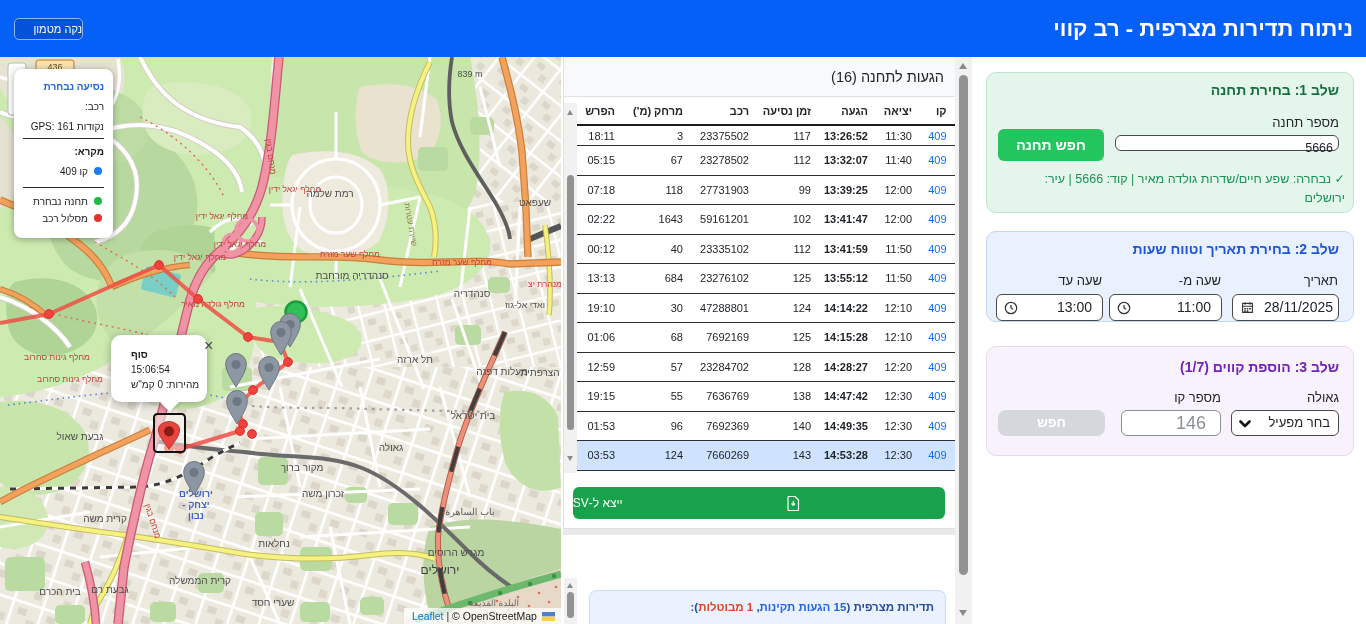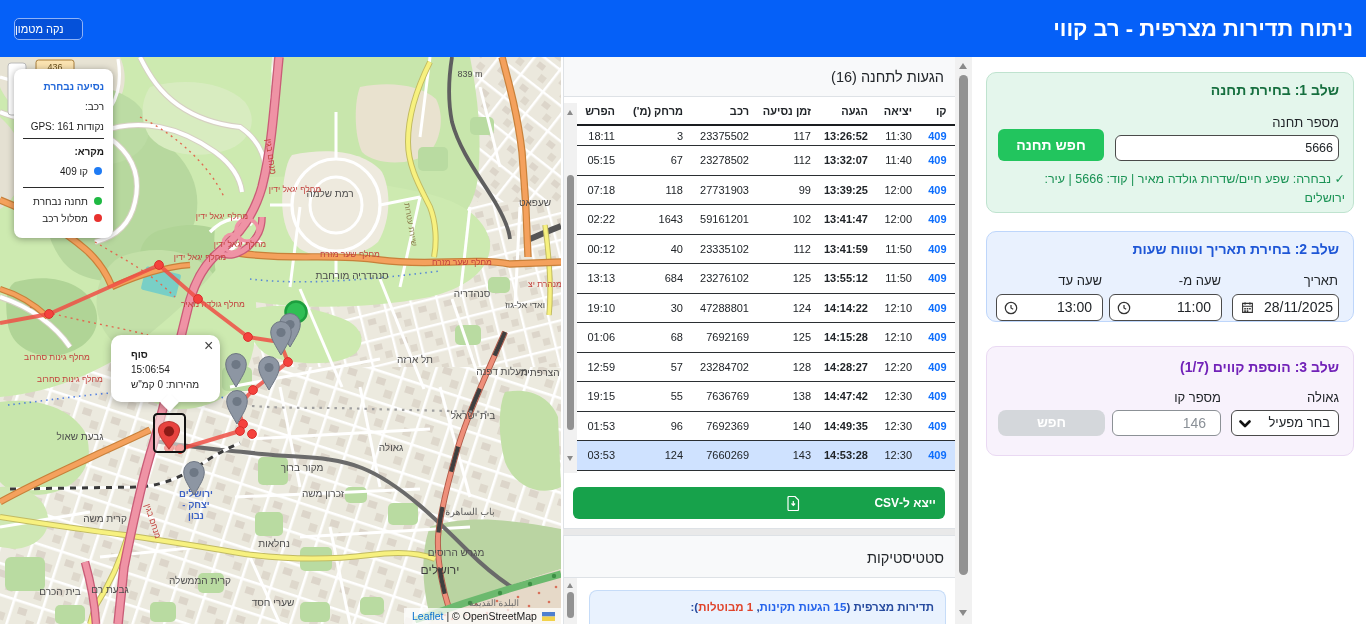--- a/index.html
+++ b/index.html
@@ -3,38 +3,38 @@
 <meta charset="utf-8">
 <style>
 *{margin:0;padding:0;box-sizing:border-box}
 html,body{width:1366px;height:624px;overflow:hidden;background:#fff;
 font-family:"Liberation Sans",sans-serif;}
 #app{position:relative;width:1366px;height:624px;direction:rtl}
 .abs{position:absolute}
 
 #hdr{position:absolute;left:0;top:0;width:1366px;height:57px;background:#0560f8}
 #hdr h1{position:absolute;right:13px;top:16px;font-size:22px;font-weight:bold;color:#fff}
-#clearbtn{position:absolute;left:14px;top:18px;width:69px;height:22px;background:#0551d9;border:1px solid #8fb3f8;border-radius:5px;color:#fff;font-size:11px;text-align:left;line-height:20px}
+#clearbtn{position:absolute;left:14px;top:18px;width:69px;height:22px;background:#0551d9;border:1px solid #8fb3f8;border-radius:5px;color:#fff;font-size:11px;text-align:right;line-height:20px}
 
 .card{position:absolute;background:#fff;border:1px solid #dee2e6}
 #card1{left:563px;top:57px;width:393px;height:472px;border-top:none}
 .cardhdr{background:#f8f9fa;border-bottom:1px solid #dee2e6;height:40px;line-height:41px;padding-right:11px;font-size:14.5px;color:#212529}
 table{border-collapse:collapse;table-layout:fixed;width:378px;font-size:11px;color:#212529}
 th{font-weight:bold;font-size:11px}
 th,td{text-align:right;padding:0;height:29.5px;overflow:hidden;white-space:nowrap}
 tr{border-bottom:1.5px solid #2b2f33}
 tr.hdr{border-bottom:2px solid #1a1d20}
 tr.r1 td{height:20.5px}
 tr.hdr th{height:28px}
 td.c0,th.c0{padding-right:8.5px}
-td.c0{color:#0d6efd;font-weight:bold}
+td.c0{color:#0d6efd;font-weight:normal}
 td.c2{font-weight:bold}
 td{color:#212529}
 tr.hl td{background:#cfe2ff}
-#csvbtn{position:absolute;left:573px;top:487px;width:372px;height:32px;background:#17a24b;border-radius:6px;color:#fff;font-weight:bold;font-size:12px;text-align:right;line-height:32px}
+#csvbtn{position:absolute;left:573px;top:487px;width:372px;height:32px;background:#17a24b;border-radius:6px;color:#fff;font-weight:normal;font-size:12px;text-align:left;line-height:32px}
 #card2{left:563px;top:535px;width:393px;height:89px;border-bottom:none}
 #statsbox{position:absolute;left:589px;top:590px;width:357px;height:34px;background:#e9f2fe;border:1px solid #c6dcf8;border-radius:8px 8px 0 0;border-bottom:none}
 #statsbox .t{position:absolute;right:11px;top:10px;font-size:11.5px;color:#274b9f;font-weight:bold}
 
 .sbtrack{position:absolute;background:#f1f1f1}
 .sbthumb{position:absolute;background:#929292;border-radius:6px}
 .arr{position:absolute;width:0;height:0}
 
 .panel{position:absolute;left:986px;width:368px;border-radius:10px}
 #p1{top:72px;height:141px;background:#e4f6ec;border:1px solid #bfe3cf}
@@ -315,21 +315,21 @@
         <circle cx="500" cy="536" r="2.2" fill="#3e8f45"></circle>
         <circle cx="530" cy="527" r="2.2" fill="#3e8f45"></circle>
         <circle cx="554" cy="519" r="2.2" fill="#3e8f45"></circle>
 <text x="470" y="458" font-size="9.5" fill="#5a5a5a" text-anchor="middle" font-family="Liberation Sans,sans-serif">باب الساهرة</text>
 <text x="494" y="549" font-size="9" fill="#6a6a6a" text-anchor="middle" font-family="Liberation Sans,sans-serif">البلدة القديمة</text>
 <rect x="404" y="551" width="157" height="16" fill="#ffffff" fill-opacity="0.75"></rect>
 <text x="412" y="563" font-size="10.5" font-family="Liberation Sans,sans-serif"><tspan fill="#0b72d0">Leaflet</tspan><tspan fill="#222"> | © </tspan><tspan fill="#222">OpenStreetMap</tspan></text>
 <rect x="542" y="555" width="13" height="4.5" fill="#4e7fd0"></rect>
         <rect x="542" y="559.5" width="13" height="4.5" fill="#f2d24b"></rect>
 </svg>
-<div id="popup" style="position:absolute;left:111px;top:278px;width:109px;height:67px;background:#fff;border-radius:10px;box-shadow:0 2px 9px rgba(0,0,0,0.3);direction:ltr;font-size:10px;color:#222">
+<div id="popup" style="position:absolute;left:111px;top:278px;width:96px;height:67px;background:#fff;border-radius:10px;box-shadow:0 2px 9px rgba(0,0,0,0.3);direction:ltr;font-size:10px;color:#222">
  <div style="position:absolute;left:20px;top:14px;font-weight:bold">סוף</div>
  <div style="position:absolute;left:20px;top:29px">15:06:54</div>
  <div style="position:absolute;left:20px;top:44px">מהירות: 0 קמ"ש</div>
  <div style="position:absolute;left:93px;top:2px;font-size:16px;color:#444">×</div>
 </div>
 <div style="position:absolute;left:163px;top:339px;width:13px;height:13px;background:#fff;transform:rotate(45deg);box-shadow:2px 2px 4px rgba(0,0,0,0.15)"></div>
 <div id="legend" style="position:absolute;left:14px;top:12px;width:99px;height:169px;background:#fff;border-radius:8px;box-shadow:0 1px 7px rgba(0,0,0,0.35);direction:rtl;font-size:10px;color:#1b1b1b">
  <div style="position:absolute;right:9px;top:12px;font-weight:bold;color:#2167d9;font-size:10px">נסיעה נבחרת</div>
  <div style="position:absolute;right:9px;top:32px">רכב:</div>
  <div style="position:absolute;right:9px;top:52px">נקודות GPS: 161</div>
@@ -475,23 +475,20 @@
  </tbody>
       </table>
 </div>
 <div id="csvbtn"><span style="position:relative;right:9px">ייצא ל-CSV</span>
  <svg width="13" height="15" viewBox="0 0 13 15" style="position:absolute;left:214px;top:9px">
         <path d="M2 0.5 H8 L11.5 4 V13.5 A1 1 0 0 1 10.5 14.5 H2 A1 1 0 0 1 1 13.5 V1.5 A1 1 0 0 1 2 0.5 Z" fill="none" stroke="#fff" stroke-width="1.2"></path>
         <path d="M6.3 5 v4 M4.5 7.5 L6.3 9.3 L8.1 7.5" stroke="#fff" stroke-width="1.2" fill="none"></path>
       </svg>
 </div>
 <div style="position:absolute;left:563px;top:529px;width:394px;height:6px;background:#e9e9e9"></div>
-<div id="card2" class="card">
- <div class="cardhdr" style="height:42px;line-height:44px">סטטיסטיקות</div>
-</div>
 <div id="statsbox">
       <div class="t">תדירות מצרפית (<span style="color:#2563eb">15 הגעות תקינות</span>, <span style="color:#e0442b">1 מבוטלות</span>):</div>
     </div>
 
 <div style="position:absolute;left:954.5px;top:102px;width:2px;height:372px;background:#2176f6"></div>
 
 <div class="sbtrack" style="left:955px;top:57px;width:17px;height:567px"></div>
 <div class="sbthumb" style="left:959px;top:75px;width:9px;height:500px"></div>
 <div class="arr" style="left:959px;top:63px;border-left:4.5px solid transparent;border-right:4.5px solid transparent;border-bottom:6px solid #8a8a8a"></div>
 <div class="arr" style="left:959px;top:610px;border-left:4.5px solid transparent;border-right:4.5px solid transparent;border-top:6px solid #8a8a8a"></div>
@@ -501,21 +498,21 @@
 <div class="arr" style="left:567px;top:110px;border-left:3.5px solid transparent;border-right:3.5px solid transparent;border-bottom:5px solid #8a8a8a"></div>
 <div class="arr" style="left:567px;top:456px;border-left:3.5px solid transparent;border-right:3.5px solid transparent;border-top:5px solid #8a8a8a"></div>
 
 <div class="sbtrack" style="left:564px;top:578px;width:13px;height:46px"></div>
 <div class="sbthumb" style="left:567px;top:592px;width:7px;height:26px"></div>
 <div class="arr" style="left:567px;top:583px;border-left:3.5px solid transparent;border-right:3.5px solid transparent;border-bottom:5px solid #8a8a8a"></div>
 
 <div id="p1" class="panel">
  <div class="ptitle" style="top:9px;color:#166f3f">שלב 1: בחירת תחנה</div>
  <div class="plabel" style="right:14px;top:42px">מספר תחנה</div>
- <div class="pinput" style="right:14px;top:62px;width:224px;height:26px;line-height:24px;font-size:12.5px">
+ <div class="pinput" style="right:14px;top:62px;width:224px;height:16px;line-height:24px;font-size:12.5px">
         <span style="position:absolute;right:5px">5666</span>
       </div>
  <div class="pbtn" style="left:11px;top:56px;width:106px;height:32px;line-height:32px;background:#22c55e;font-size:14px">חפש תחנה</div>
  <div class="plabel" style="right:8px;top:97px;color:#199254;width:346px;text-align:right;line-height:18.5px;font-size:12.5px">✓ נבחרה: שפע חיים/שדרות גולדה מאיר | קוד: 5666 | עיר:<br>ירושלים</div>
 </div>
 <div id="p2" class="panel">
  <div class="ptitle" style="top:9px;color:#1e56d6">שלב 2: בחירת תאריך וטווח שעות</div>
  <div class="plabel" style="right:15px;top:41px">תאריך</div>
  <div class="plabel" style="right:132px;top:41px">שעה מ-</div>
  <div class="plabel" style="right:251px;top:41px">שעה עד</div>
@@ -544,21 +541,21 @@
 <div id="p3" class="panel">
  <div class="ptitle" style="top:12px;color:#7222b8">שלב 3: הוספת קווים (1/7)</div>
  <div class="plabel" style="right:14px;top:43px">גאולה</div>
  <div class="plabel" style="right:132px;top:43px">מספר קו</div>
  <div class="pinput" style="right:14px;top:63px;width:108px;height:26px;line-height:24px">
         <span style="position:absolute;right:8px">בחר מפעיל</span>
         <svg width="12" height="12" viewBox="0 0 12 12" style="position:absolute;left:7px;top:7px">
           <path d="M1.5 3.5 L6 8 L10.5 3.5" fill="none" stroke="#111" stroke-width="2.6" stroke-linecap="round" stroke-linejoin="round"></path>
         </svg>
       </div>
- <div class="pinput" style="right:132px;top:63px;width:109px;height:26px;line-height:24px;color:#8a9097;border:1.4px solid #8c9196;font-size:14px">
+ <div class="pinput" style="right:132px;top:63px;width:100px;height:26px;line-height:24px;color:#8a9097;border:1.4px solid #8c9196;font-size:18px">
         <span style="position:absolute;right:14px">146</span>
       </div>
  <div class="pbtn" style="left:11px;top:63px;width:107px;height:26px;line-height:26px;background:#d4d7db;border-radius:8px">חפש</div>
 </div>
 
 <div id="hdr">
  <h1>ניתוח תדירות מצרפית - רב קווי</h1>
  <div id="clearbtn">נקה מטמון</div>
 </div>
 </div>

